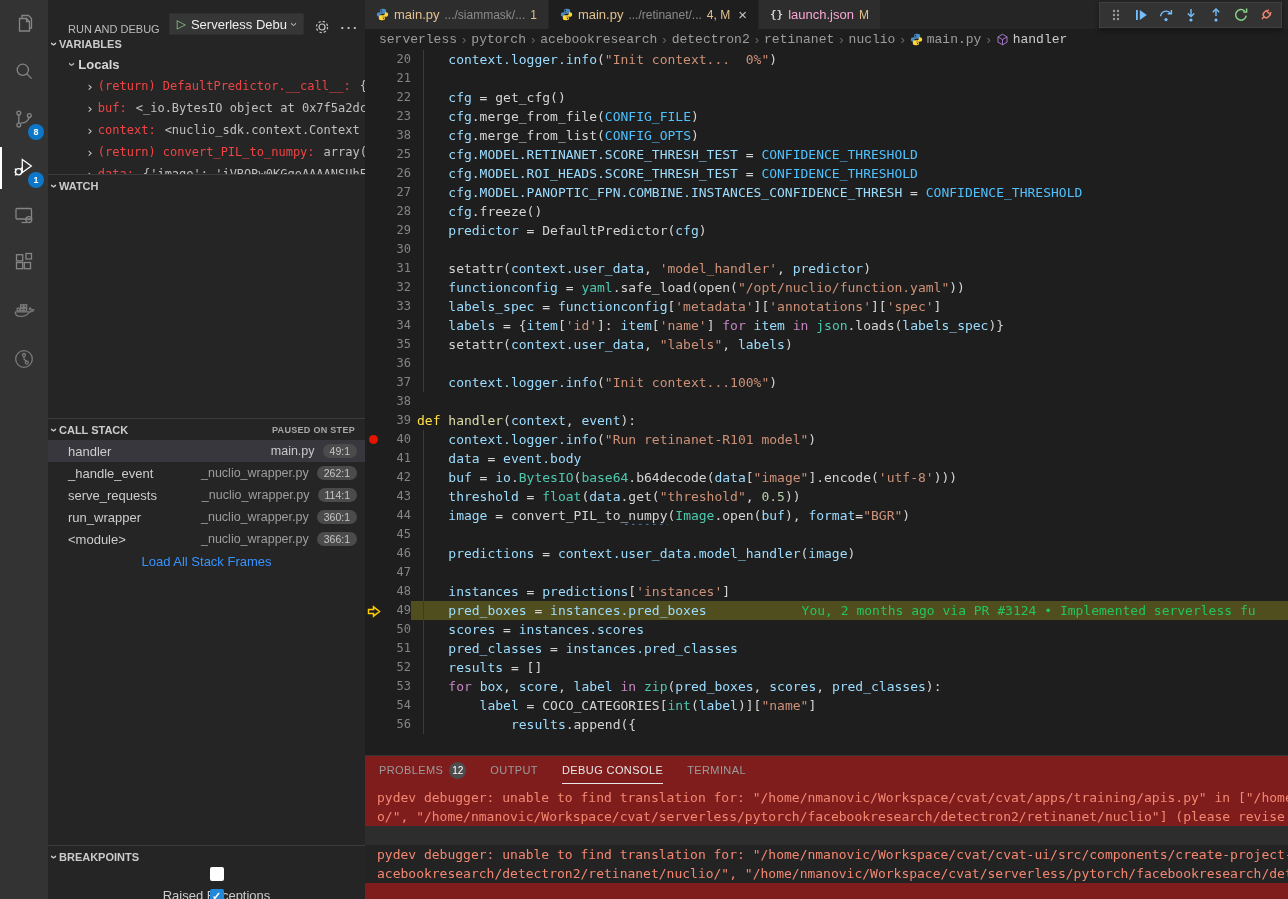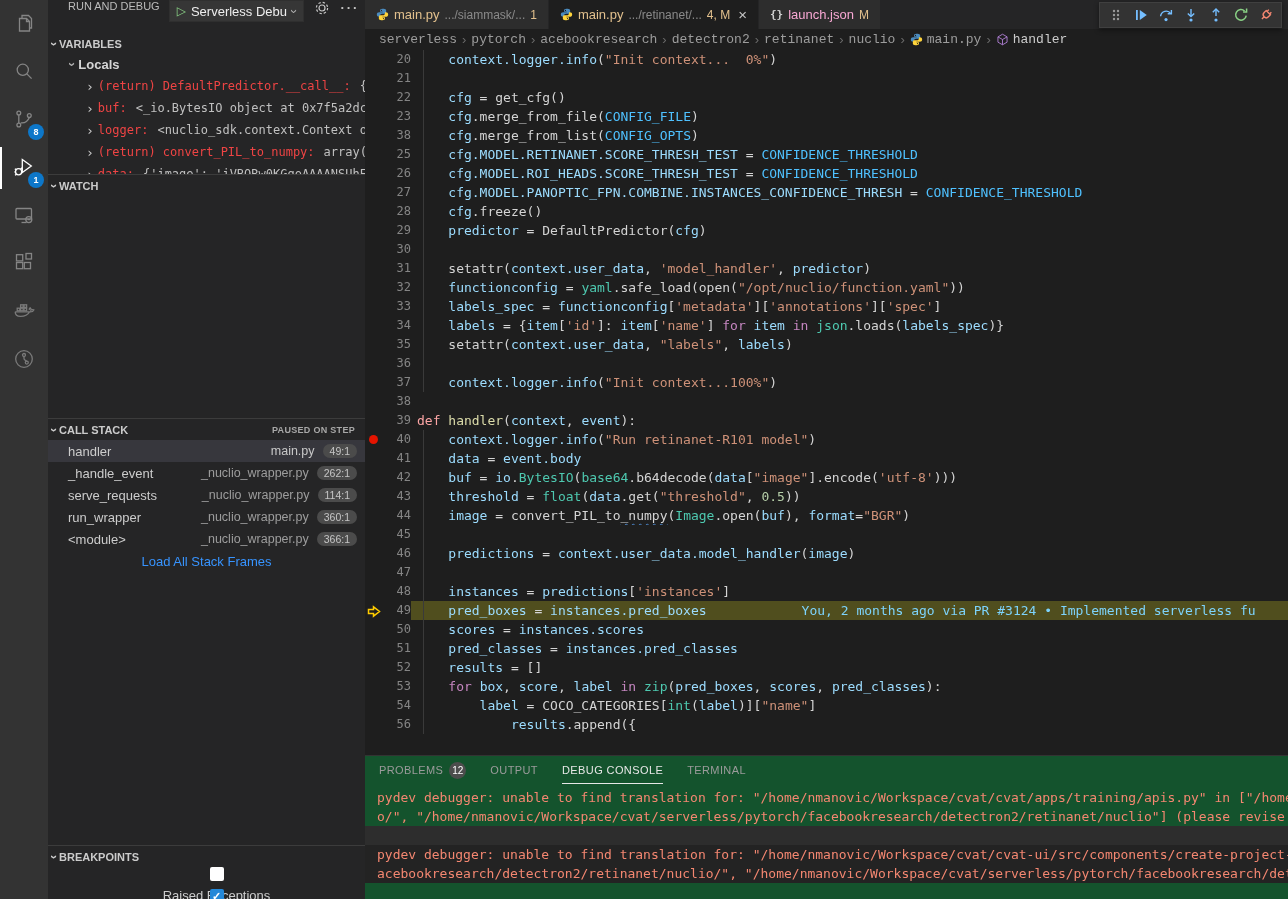--- a/index.html
+++ b/index.html
@@ -11,21 +11,21 @@
   .activitybar{width:48px;background:#333333;flex:none;display:flex;flex-direction:column;}
   .ab-cell{height:48px;position:relative;display:flex;align-items:center;justify-content:center;color:#858585;cursor:pointer;}
   .ab-cell svg{width:24px;height:24px;stroke:currentColor;fill:none;stroke-width:1.3;}
   .ab-cell.active{color:#ffffff;}
   .ab-cell.active::before{content:"";position:absolute;left:0;top:3px;bottom:3px;width:2px;background:#ffffff;}
   .ab-cell.dim{color:#7a7a7a;}
   .ab-badge{position:absolute;right:4px;bottom:4px;min-width:16px;height:16px;border-radius:50%;background:#0d77c9;color:#fff;font-size:9px;font-weight:700;display:flex;align-items:center;justify-content:center;padding:0 2px;}
 
   
   .sidebar{width:317px;flex:none;background:#252526;display:flex;flex-direction:column;overflow:hidden;}
-  .sb-header{height:35px;flex:none;display:flex;align-items:flex-start;padding-left:20px;}
+  .sb-header{height:35px;flex:none;display:flex;align-items:flex-end;padding-left:20px;}
   .sb-title{font-size:11px;color:#bcbcbc;white-space:nowrap;}
   .launch-select{margin-left:9px;height:22px;display:flex;align-items:center;gap:5px;background:#363636;border:1px solid #2f2f2f;padding:0 7px;cursor:pointer;}
   .launch-select .play{color:#89d185;font-size:12px;line-height:1;}
   .launch-select .lbl{color:#eeeeee;font-size:13px;white-space:nowrap;}
   .chev{display:inline-block;transform:rotate(90deg);color:#b0b0b0;font-size:13px;line-height:1;}
   .icon-btn{margin-left:10px;color:#c5c5c5;cursor:pointer;display:flex;align-items:center;}
   .icon-btn svg{width:16px;height:16px;stroke:currentColor;fill:none;stroke-width:1.2;}
   .dots{letter-spacing:2px;font-weight:700;font-size:13px;color:#c5c5c5;}
 
   .sec-h{height:18px;flex:none;display:flex;align-items:center;gap:3px;padding-left:4px;font-size:11px;font-weight:700;color:#cbcbcb;}
@@ -78,26 +78,26 @@
   .editor{height:705px;flex:none;background:#1e1e1e;overflow:hidden;font-family:"DejaVu Sans Mono",monospace;font-size:13px;}
   .row{display:flex;height:19px;line-height:19px;white-space:pre;}
   .gbp{width:18px;flex:none;position:relative;}
   .bp-dot{position:absolute;left:4px;top:5px;width:9px;height:9px;border-radius:50%;background:#e51400;}
   .cur-arrow{position:absolute;left:2px;top:3px;}
   .lnum{width:28px;flex:none;text-align:right;color:#858585;font-size:12px;}
   .codewrap{flex:1;padding-left:6px;position:relative;overflow:hidden;}
   .row.g .codewrap::before{content:"";position:absolute;left:12px;top:0;bottom:0;width:1px;background:#3a3a3a;}
   .row.cur .codewrap{background:#504e1e;}
   .tk-pln{color:#d4d4d4}.tk-var{color:#9cdcfe}.tk-str{color:#ce9178}.tk-num{color:#b5cea8}
-  .tk-kw{color:#fca5a5}.tk-ctrl{color:#c586c0}.tk-cls{color:#4ec9b0}.tk-fn{color:#dcdcaa}.tk-const{color:#4fc1ff}
+  .tk-kw{color:#fde047}.tk-ctrl{color:#c586c0}.tk-cls{color:#4ec9b0}.tk-fn{color:#dcdcaa}.tk-const{color:#4fc1ff}
   .tk-wavy{color:#d4d4d4;text-decoration:underline wavy #4a84c7 1px;text-underline-offset:3px;}
-  .blame{color:#7dd3fc;margin-left:95px;margin-top:24px;}
+  .blame{color:#22c55e;margin-left:95px;margin-top:24px;}
 
   
-  .panel{flex:1;background:#14532d;border-top:1px solid #333333;position:relative;display:flex;flex-direction:column;min-height:0;}
+  .panel{flex:1;background:#7f1d1d;border-top:1px solid #333333;position:relative;display:flex;flex-direction:column;min-height:0;}
   .panel-tabs{height:28px;flex:none;display:flex;align-items:center;gap:24px;padding-left:14px;font-size:11px;letter-spacing:.4px;color:#9b9b9b;}
   .ptab{display:flex;align-items:center;gap:6px;cursor:pointer;height:100%;border-bottom:1px solid transparent;padding-top:1px;}
   .ptab.active{color:#e7e7e7;border-bottom-color:#e7e7e7;}
   .pbadge{min-width:17px;height:17px;border-radius:50%;background:#4d4d4d;color:#ffffff;font-size:10px;display:flex;align-items:center;justify-content:center;letter-spacing:0;}
   .panel-body{flex:1;overflow:hidden;padding-top:4px;font-family:"DejaVu Sans Mono",monospace;font-size:13px;color:#f48771;position:relative;}
   .cline{height:19px;line-height:19px;padding-left:12px;white-space:pre;overflow:hidden;}
   .cgap{height:19px;background:#2d2d2d;}
   .cblock.shaded{background:#232323;}
 </style>
 </head>
@@ -204,21 +204,21 @@
           <span class="vname">(return) DefaultPredictor.__call__:</span>
           <span class="vval">{'inst…</span>
         </div>
         <div class="var-row">
           <span class="vchev">›</span>
           <span class="vname">buf:</span>
           <span class="vval">&lt;_io.BytesIO object at 0x7f5a2dc1ecc0&gt;</span>
         </div>
         <div class="var-row">
           <span class="vchev">›</span>
-          <span class="vname">logger:</span>
+          <span class="vname">context:</span>
           <span class="vval">&lt;nuclio_sdk.context.Context objec…</span>
         </div>
         <div class="var-row">
           <span class="vchev">›</span>
           <span class="vname">(return) convert_PIL_to_numpy:</span>
           <span class="vval">array([[[ 6…</span>
         </div>
         <div class="var-row">
           <span class="vchev">›</span>
           <span class="vname">data:</span>

